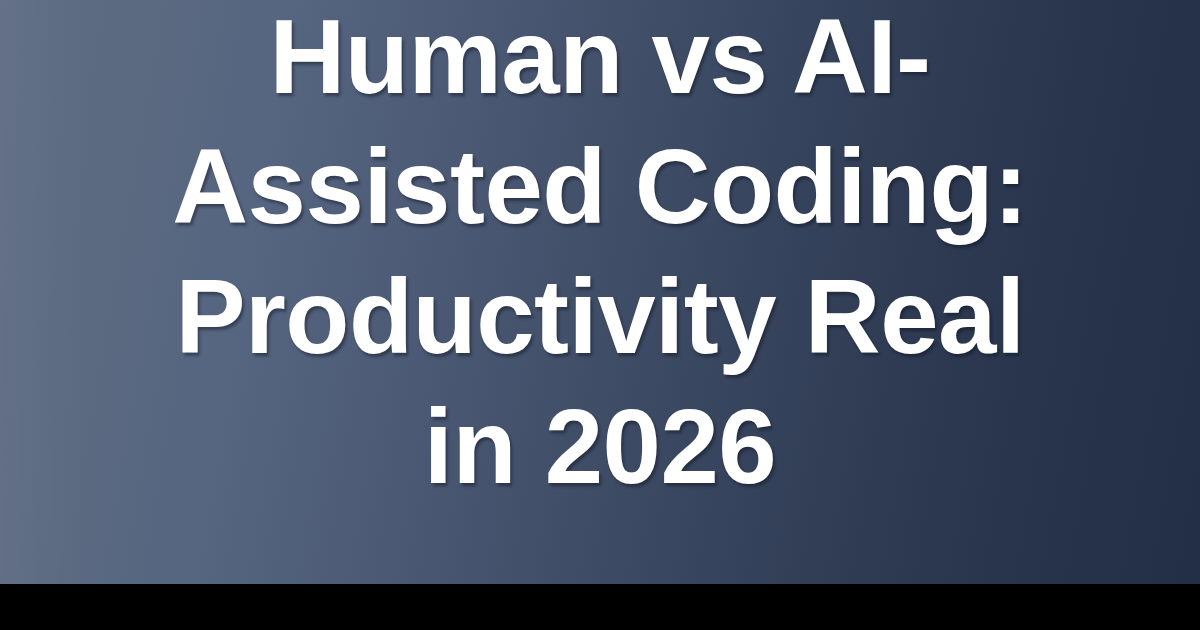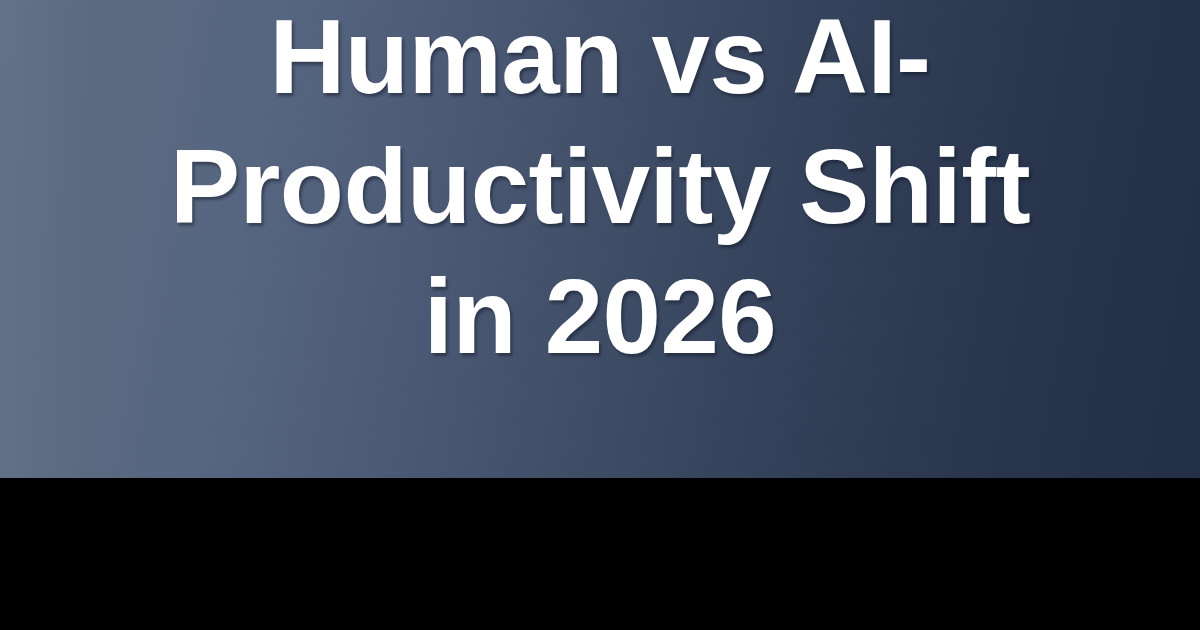--- a/index.html
+++ b/index.html
@@ -4,21 +4,21 @@
 <style>
   html, body {
     margin: 0;
     padding: 0;
     background: #000;
   }
 
   #canvas {
     position: relative;
     width: 1200px;
-    height: 478px;
+    height: 584px;
     overflow: hidden;
     font-family: "Liberation Sans", sans-serif;
     
     background-image: linear-gradient(
         100deg,
         #5e6c83 0%,
         #5c6a81 10%,
         #566580 22%,
         #4c5a75 36%,
         #414e68 50%,
@@ -75,17 +75,18 @@
 </head>
 <body>
 
 <div id="canvas">
 
   <div id="leftglow"></div>
   <div id="noise"></div>
 
   <div id="title-block">
     <span class="title-line">Human vs AI-</span>
-    <span class="title-line">Productivity Shift</span>
+    <span class="title-line">Assisted Coding:</span>
+    <span class="title-line">Productivity Real</span>
     <span class="title-line">in 2026</span>
   </div>
 
 </div>
 
 </body></html>

